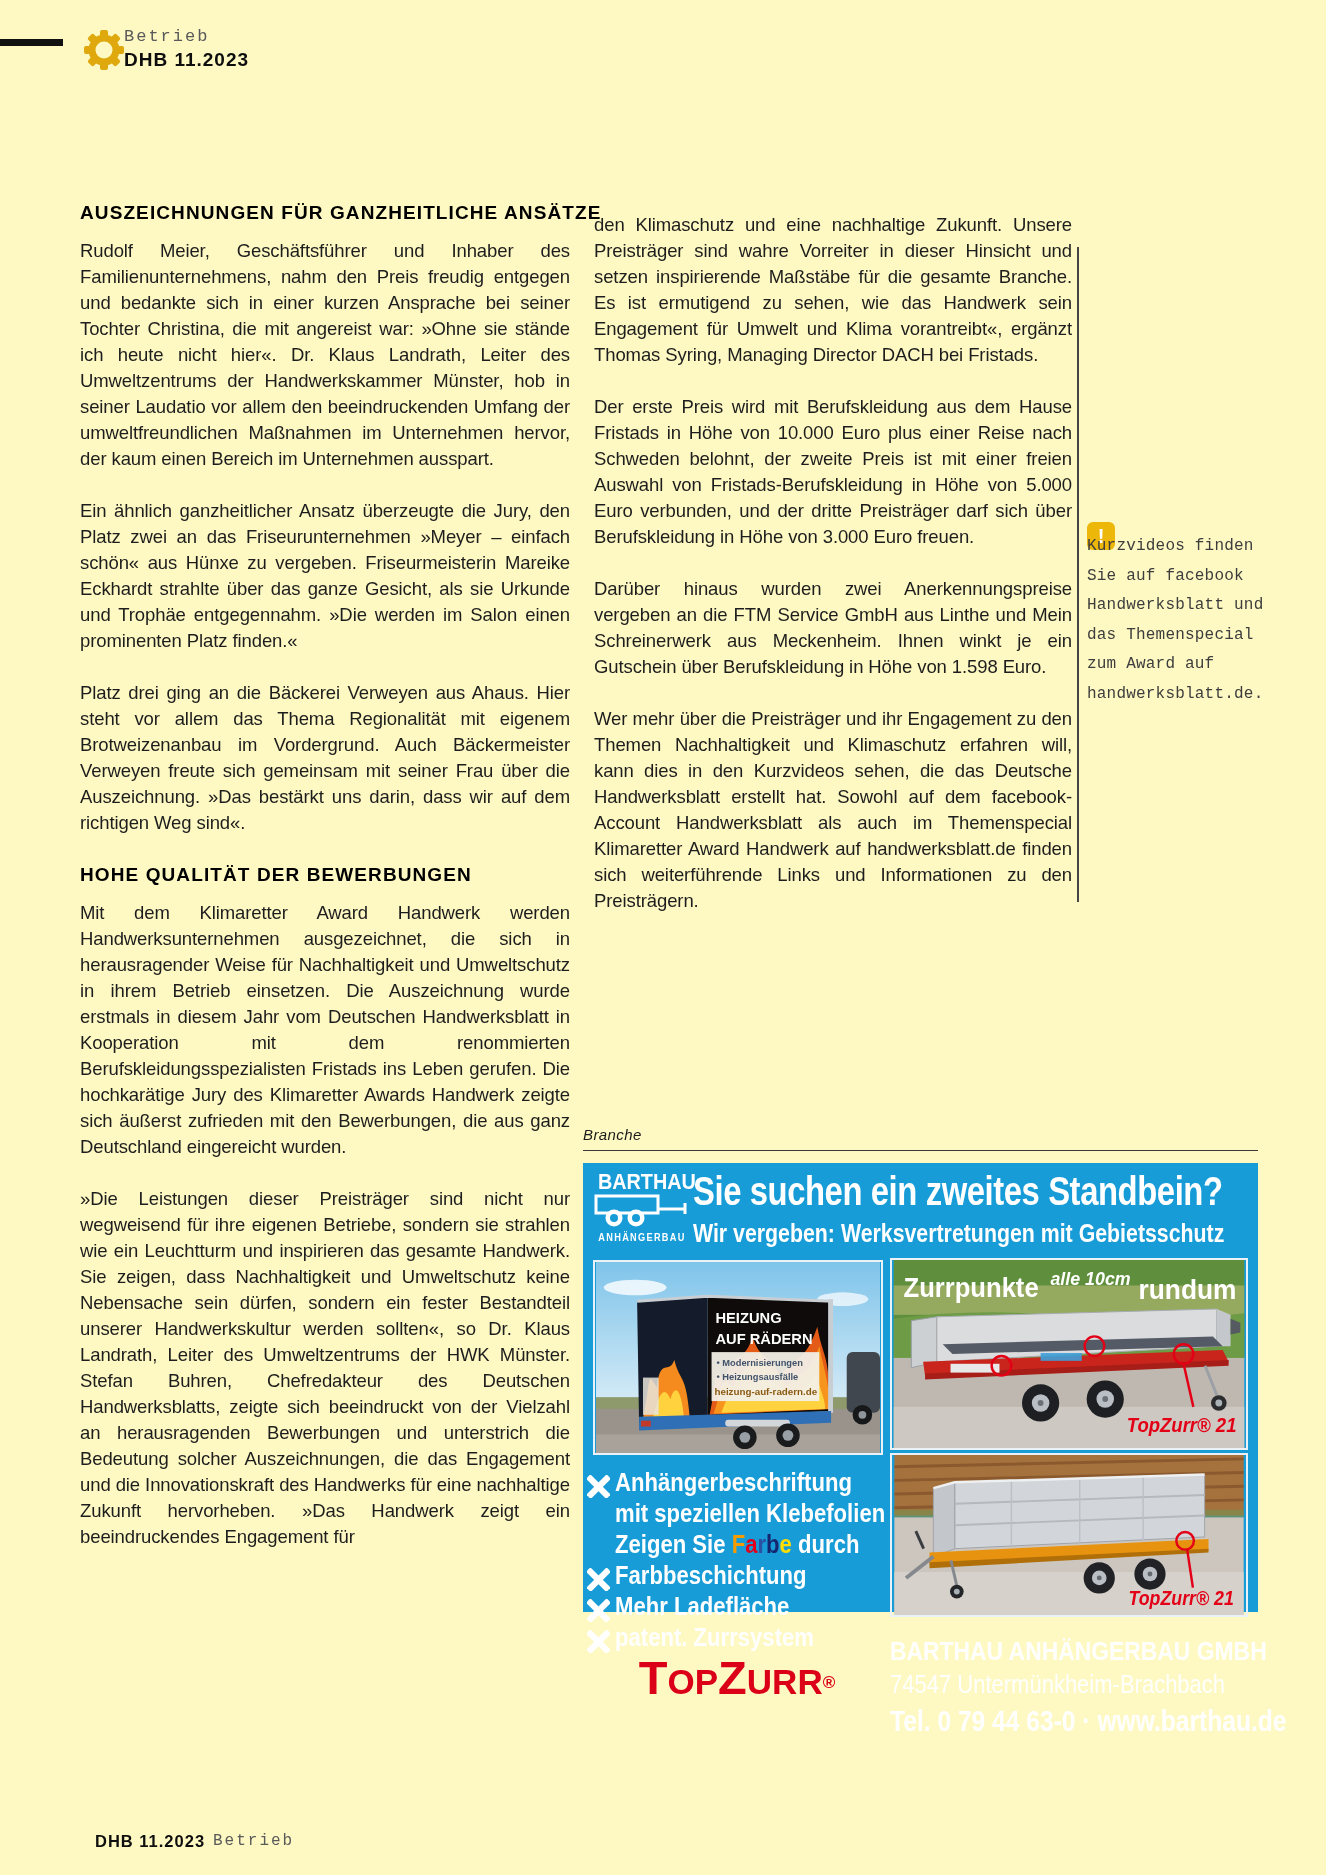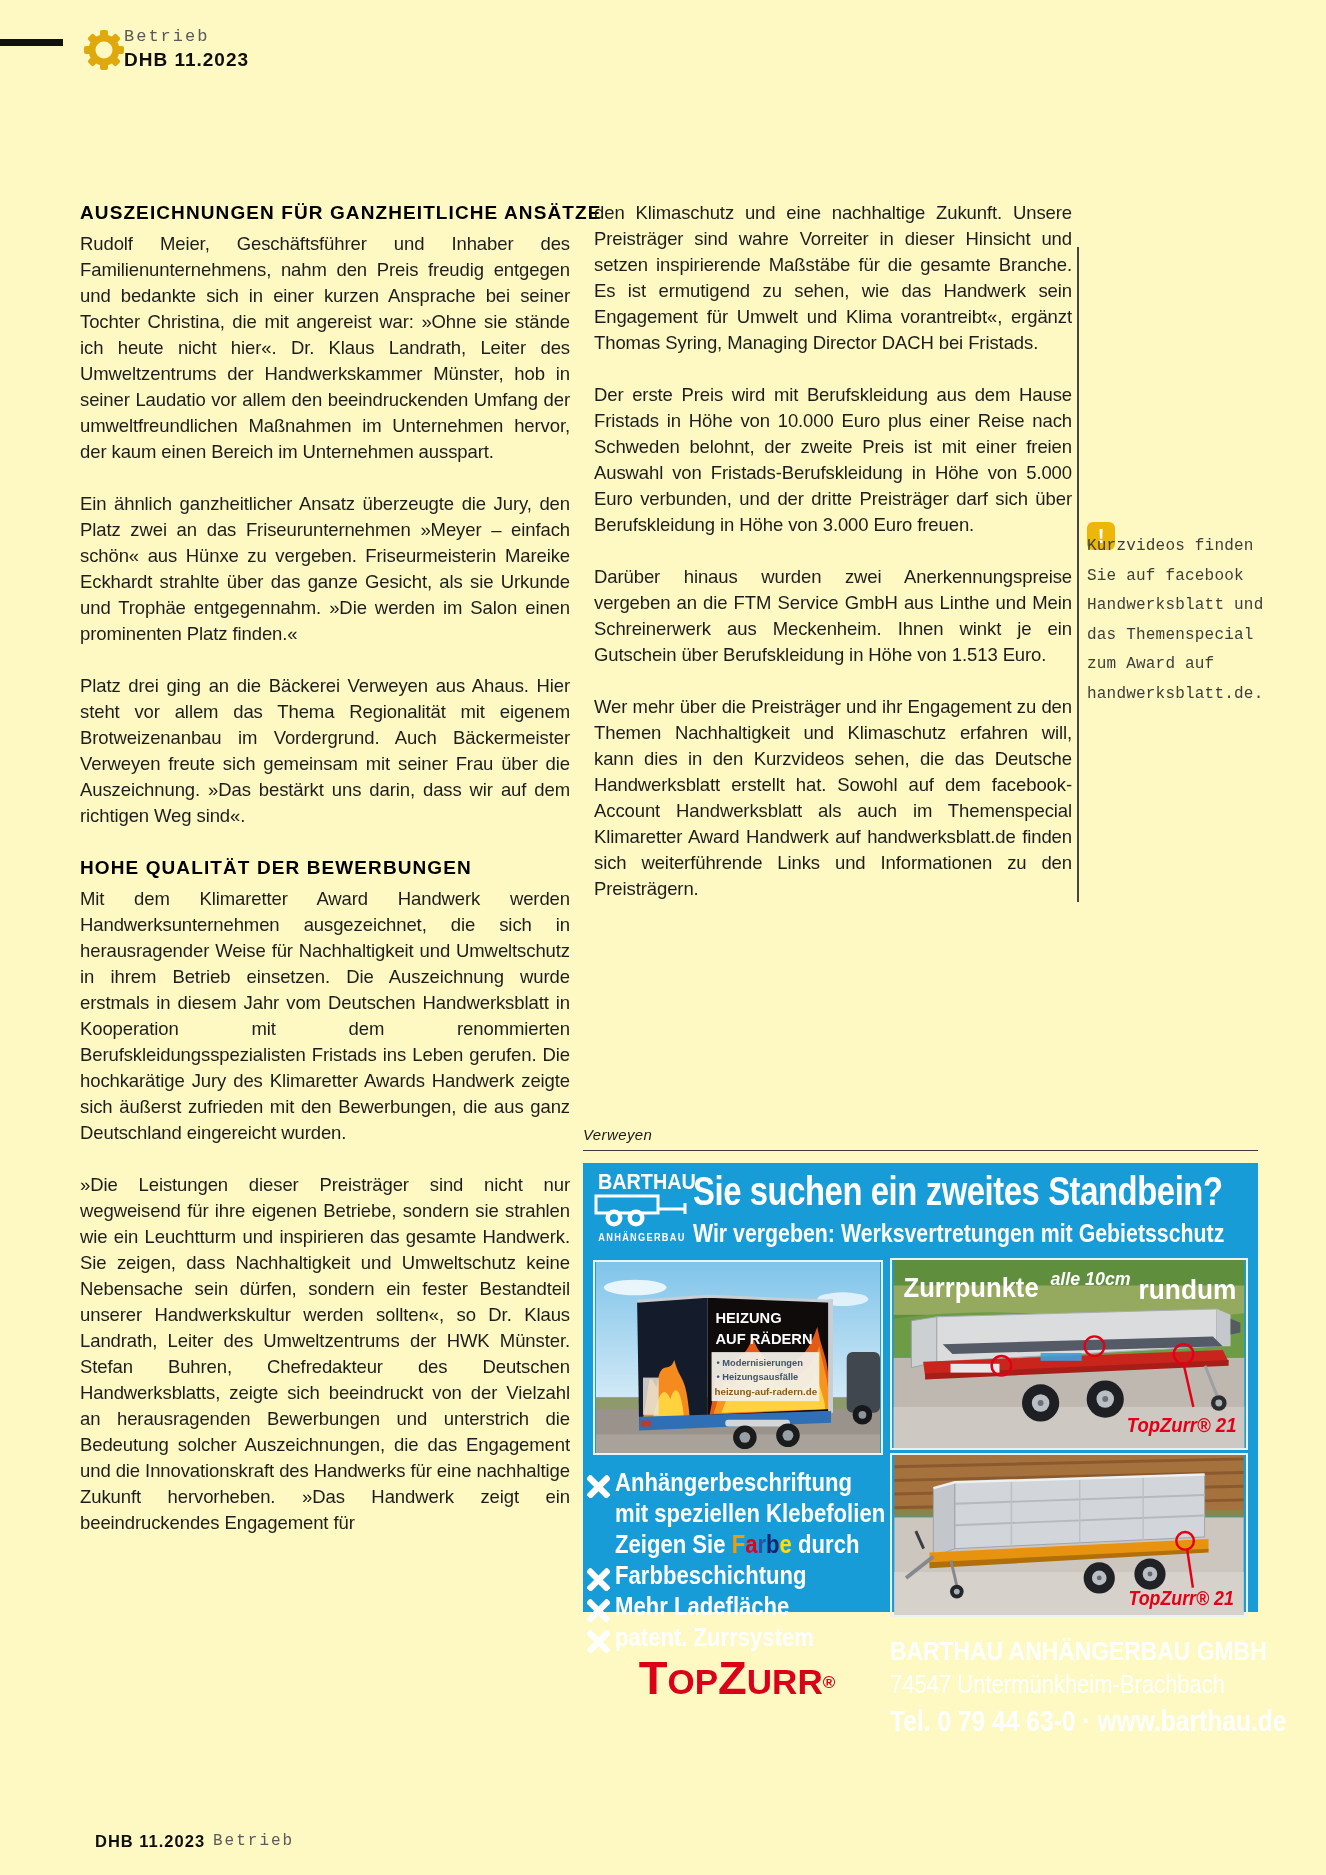--- a/index.html
+++ b/index.html
@@ -12,21 +12,21 @@
   .edge-bar{left:0;top:39px;width:63px;height:7px;background:#111}
   .gear{left:82px;top:24px;width:44px;height:48px}
   .hdr-section{left:124px;top:27px;font-size:17px;color:#5a5a5a;letter-spacing:2px}
   .hdr-issue{left:124px;top:49px;font-size:19px;font-weight:bold;color:#0e0e0e;letter-spacing:1px}
 
   
   .col{position:absolute;top:200px;text-align:justify;font-size:18.5px;line-height:26px;
        letter-spacing:-0.1px;color:#1d1d1d}
   .col-heading{font-weight:bold;font-size:19px;letter-spacing:1.1px;margin:0 0 5px;color:#000;
        text-align:left;white-space:nowrap}
-  .col-para{margin:0 0 26px}
+  .col-para{margin:12px 0 26px}
   .col-para + .col-heading{margin-top:16px}
 
   
   .vrule{left:1077px;top:247px;width:2px;height:655px;background:#454545}
   .info-icon{left:1087px;top:522px;width:28px;height:28px;border-radius:6px;background:#EDB70A;
        color:#fff;font-weight:bold;font-size:20px;line-height:28px;text-align:center}
   .sidebar-text{left:1087px;top:532px;width:195px;font-size:16px;line-height:29.5px;
        color:#3d3d3d;letter-spacing:0.2px;white-space:pre-line}
 
   
@@ -96,36 +96,36 @@
       <div class="col-para">Rudolf Meier, Geschäftsführer und Inhaber des Familienunternehmens, nahm den Preis freudig entgegen und bedankte sich in einer kurzen Ansprache bei seiner Tochter Christina, die mit angereist war: »Ohne sie stände ich heute nicht hier«. Dr. Klaus Landrath, Leiter des Umweltzentrums der Handwerkskammer Münster, hob in seiner Laudatio vor allem den beeindruckenden Umfang der umweltfreundlichen Maßnahmen im Unternehmen hervor, der kaum einen Bereich im Unternehmen ausspart.</div>
       <div class="col-para">Ein ähnlich ganzheitlicher Ansatz überzeugte die Jury, den Platz zwei an das Friseurunternehmen »Meyer – einfach schön« aus Hünxe zu vergeben. Friseurmeisterin Mareike Eckhardt strahlte über das ganze Gesicht, als sie Urkunde und Trophäe entgegennahm. »Die werden im Salon einen prominenten Platz finden.«</div>
       <div class="col-para">Platz drei ging an die Bäckerei Verweyen aus Ahaus. Hier steht vor allem das Thema Regionalität mit eigenem Brotweizenanbau im Vordergrund. Auch Bäckermeister Verweyen freute sich gemeinsam mit seiner Frau über die Auszeichnung. »Das bestärkt uns darin, dass wir auf dem richtigen Weg sind«.</div>
       <div class="col-heading">HOHE QUALITÄT DER BEWERBUNGEN</div>
       <div class="col-para">Mit dem Klimaretter Award Handwerk werden Handwerksunternehmen ausgezeichnet, die sich in herausragender Weise für Nachhaltigkeit und Umweltschutz in ihrem Betrieb einsetzen. Die Auszeichnung wurde erstmals in diesem Jahr vom Deutschen Handwerksblatt in Kooperation mit dem renommierten Berufskleidungsspezialisten Fristads ins Leben gerufen. Die hochkarätige Jury des Klimaretter Awards Handwerk zeigte sich äußerst zufrieden mit den Bewerbungen, die aus ganz Deutschland eingereicht wurden.</div>
       <div class="col-para">»Die Leistungen dieser Preisträger sind nicht nur wegweisend für ihre eigenen Betriebe, sondern sie strahlen wie ein Leuchtturm und inspirieren das gesamte Handwerk. Sie zeigen, dass Nachhaltigkeit und Umweltschutz keine Nebensache sein dürfen, sondern ein fester Bestandteil unserer Handwerkskultur werden sollten«, so Dr. Klaus Landrath, Leiter des Umweltzentrums der HWK Münster. Stefan Buhren, Chefredakteur des Deutschen Handwerksblatts, zeigte sich beeindruckt von der Vielzahl an herausragenden Bewerbungen und unterstrich die Bedeutung solcher Auszeichnungen, die das Engagement und die Innovationskraft des Handwerks für eine nachhaltige Zukunft hervorheben. »Das Handwerk zeigt ein beeindruckendes Engagement für</div>
     </div>
   <div id="col-right" class="col" style="left:594px;width:478px">
       <div class="col-para">den Klimaschutz und eine nachhaltige Zukunft. Unsere Preisträger sind wahre Vorreiter in dieser Hinsicht und setzen inspirierende Maßstäbe für die gesamte Branche. Es ist ermutigend zu sehen, wie das Handwerk sein Engagement für Umwelt und Klima vorantreibt«, ergänzt Thomas Syring, Managing Director DACH bei Fristads.</div>
       <div class="col-para">Der erste Preis wird mit Berufskleidung aus dem Hause Fristads in Höhe von 10.000 Euro plus einer Reise nach Schweden belohnt, der zweite Preis ist mit einer freien Auswahl von Fristads-Berufskleidung in Höhe von 5.000 Euro verbunden, und der dritte Preisträger darf sich über Berufskleidung in Höhe von 3.000 Euro freuen.</div>
-      <div class="col-para">Darüber hinaus wurden zwei Anerkennungspreise vergeben an die FTM Service GmbH aus Linthe und Mein Schreinerwerk aus Meckenheim. Ihnen winkt je ein Gutschein über Berufskleidung in Höhe von 1.513 Euro.</div>
+      <div class="col-para">Darüber hinaus wurden zwei Anerkennungspreise vergeben an die FTM Service GmbH aus Linthe und Mein Schreinerwerk aus Meckenheim. Ihnen winkt je ein Gutschein über Berufskleidung in Höhe von 1.598 Euro.</div>
       <div class="col-para">Wer mehr über die Preisträger und ihr Engagement zu den Themen Nachhaltigkeit und Klimaschutz erfahren will, kann dies in den Kurzvideos sehen, die das Deutsche Handwerksblatt erstellt hat. Sowohl auf dem facebook-Account Handwerksblatt als auch im Themenspecial Klimaretter Award Handwerk auf handwerksblatt.de finden sich weiterführende Links und Informationen zu den Preisträgern.</div>
     </div>
 
   <div class="abs vrule"></div>
   <div class="abs info-icon">
     <span>!</span>
   </div>
   <div class="abs mono sidebar-text">Kurzvideos finden
 Sie auf facebook
 Handwerksblatt und
 das Themenspecial
 zum Award auf
 handwerksblatt.de.</div>
 
-  <div class="abs ad-label">Verweyen</div>
+  <div class="abs ad-label">Branche</div>
   <div class="abs ad-rule"></div>
 
   <div id="ad">
 
     <div class="abs logo-block">
       <div class="logo-name">BARTHAU</div>
       <svg class="logo-trailer" viewBox="0 0 96 34">
         <rect x="2" y="2" width="62" height="17" fill="none" stroke="#fff" stroke-width="3"></rect>
         <line x1="64" y1="15" x2="92" y2="15" stroke="#fff" stroke-width="3"></line>
         <line x1="91" y1="9" x2="91" y2="20" stroke="#fff" stroke-width="3"></line>

